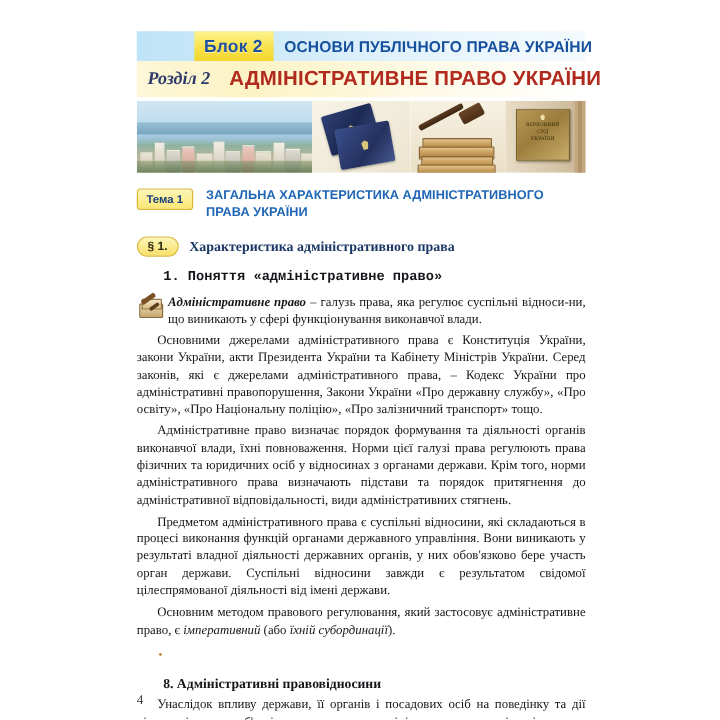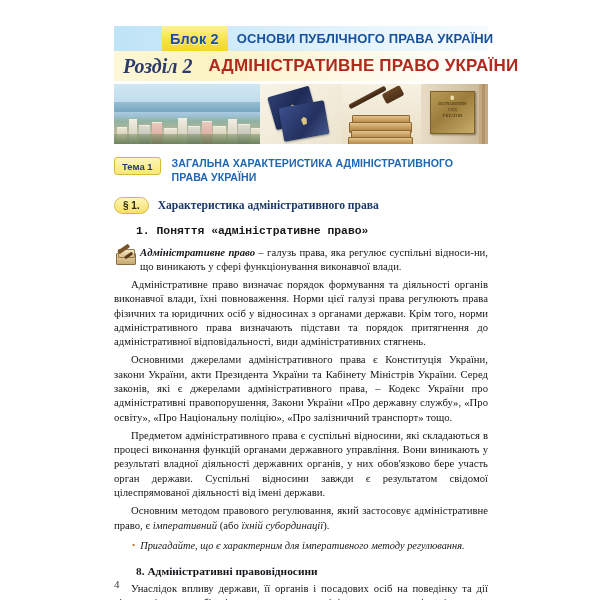--- a/index.html
+++ b/index.html
@@ -71,21 +71,21 @@
     position: relative;
     height: 30px;
     display: flex;
     align-items: center;
     background: linear-gradient(to right, #fdf7d8 0%, #fcf3c4 25%, #fdf9e4 60%, #ffffff 100%);
   }
   .chapter-label {
     font-family: "Liberation Serif", serif;
     font-style: italic;
     font-weight: bold;
-    font-size: 20px;
+    font-size: 15px;
     color: #2b3a6b;
     padding-left: 9px;
     white-space: nowrap;
   }
   .chapter-title {
     font-family: "Liberation Sans", sans-serif;
     font-weight: bold;
     font-size: 17px;
     color: #b02a1e;
     padding-left: 16px;
@@ -448,29 +448,28 @@
     <div class="definition">
       <div class="def-icon">
         <div class="ic-book"></div>
         <div class="ic-book2"></div>
         <div class="ic-gavel"></div>
         <div class="ic-gavel-h"></div>
       </div>
       <div class="def-text"><span class="def-term">Адміністративне право</span><span> – галузь права, яка регулює суспільні відноси-ни, що виникають у сфері функціонування виконавчої влади.</span></div>
     </div>
 
+    <p class="body">Основними джерелами адміністративного права є Конституція України, закони України, акти Президента України та Кабінету Міністрів України. Серед законів, які є джерелами адміністративного права, – Кодекс України про адміністративні правопорушення, Закони України «Про державну службу», «Про освіту», «Про Національну поліцію», «Про залізничний транспорт» тощо.</p>
     <p class="body">Адміністративне право визначає порядок формування та діяльності органів виконавчої влади, їхні повноваження. Норми цієї галузі права регулюють права фізичних та юридичних осіб у відносинах з органами держави. Крім того, норми адміністративного права визначають підстави та порядок притягнення до адміністративної відповідальності, види адміністративних стягнень.</p>
-    <p class="body">Основними джерелами адміністративного права є Конституція України, закони України, акти Президента України та Кабінету Міністрів України. Серед законів, які є джерелами адміністративного права, – Кодекс України про адміністративні правопорушення, Закони України «Про державну службу», «Про освіту», «Про Національну поліцію», «Про залізничний транспорт» тощо.</p>
     <p class="body">Предметом адміністративного права є суспільні відносини, які складаються в процесі виконання функцій органами державного управління. Вони виникають у результаті владної діяльності державних органів, у них обов'язково бере участь орган держави. Суспільні відносини завжди є результатом свідомої цілеспрямованої діяльності від імені держави.</p>
 
     <p class="body"><span>Основним методом правового регулювання, який застосовує адміністративне право, є </span><span class="ital-bold">імперативний</span><span> (або </span><span class="ital-bold">їхній субординації</span><span>).</span></p>
 
     <div class="bullet-row">
       <div class="bullet-dot">•</div>
-      <div class="bullet-text">Пригадайте, що є характерним для імперативного методу регулювання.</div>
     </div>
 
     <div class="subsection2">8. Адміністративні правовідносини</div>
     <p class="body">Унаслідок впливу держави, її органів і посадових осіб на поведінку та дії різноманітних суб'єктів виникають адміністративно-правові відносини. Характерною ознакою цих правовідносин є їхній державно-владний характер. Це означає, що один із суб'єктів цих правовідносин обов'язково має владні повноваження</p>
 
   </div>
 
   <div class="page-number">4</div>
 </div>
 

